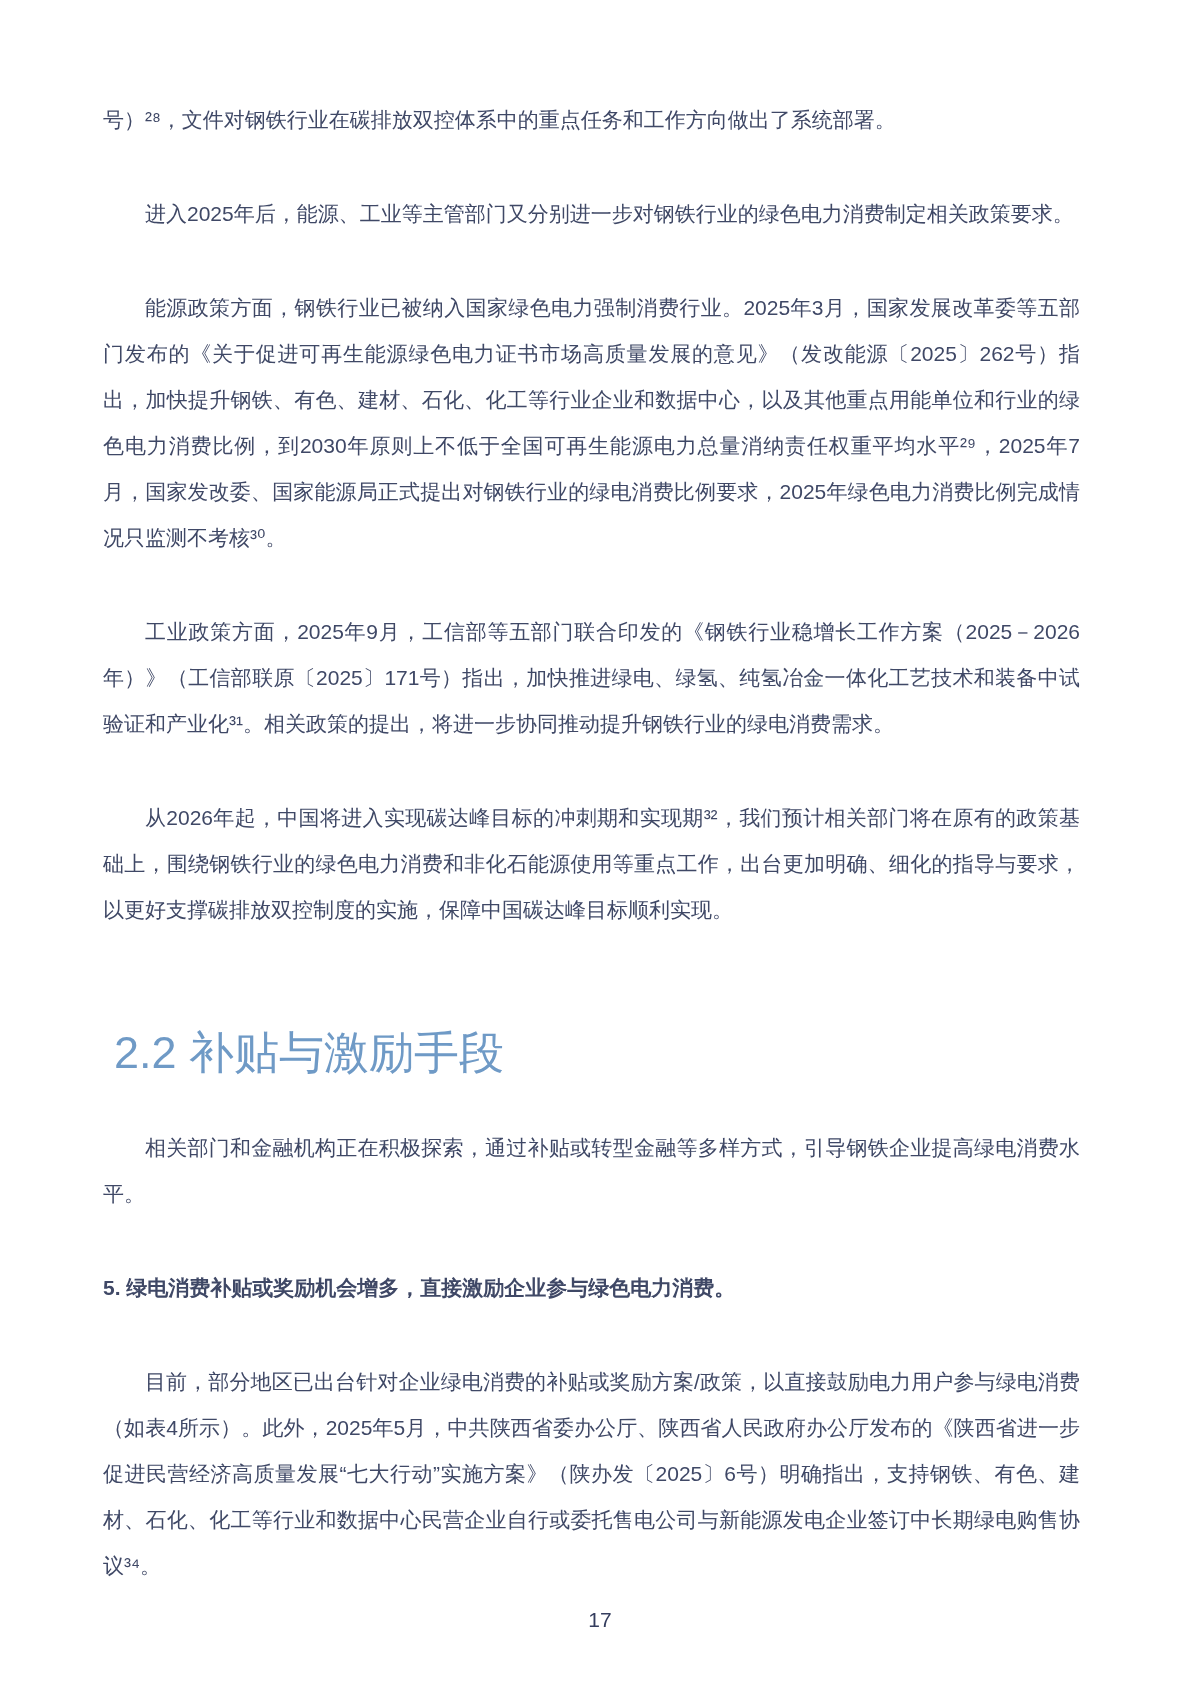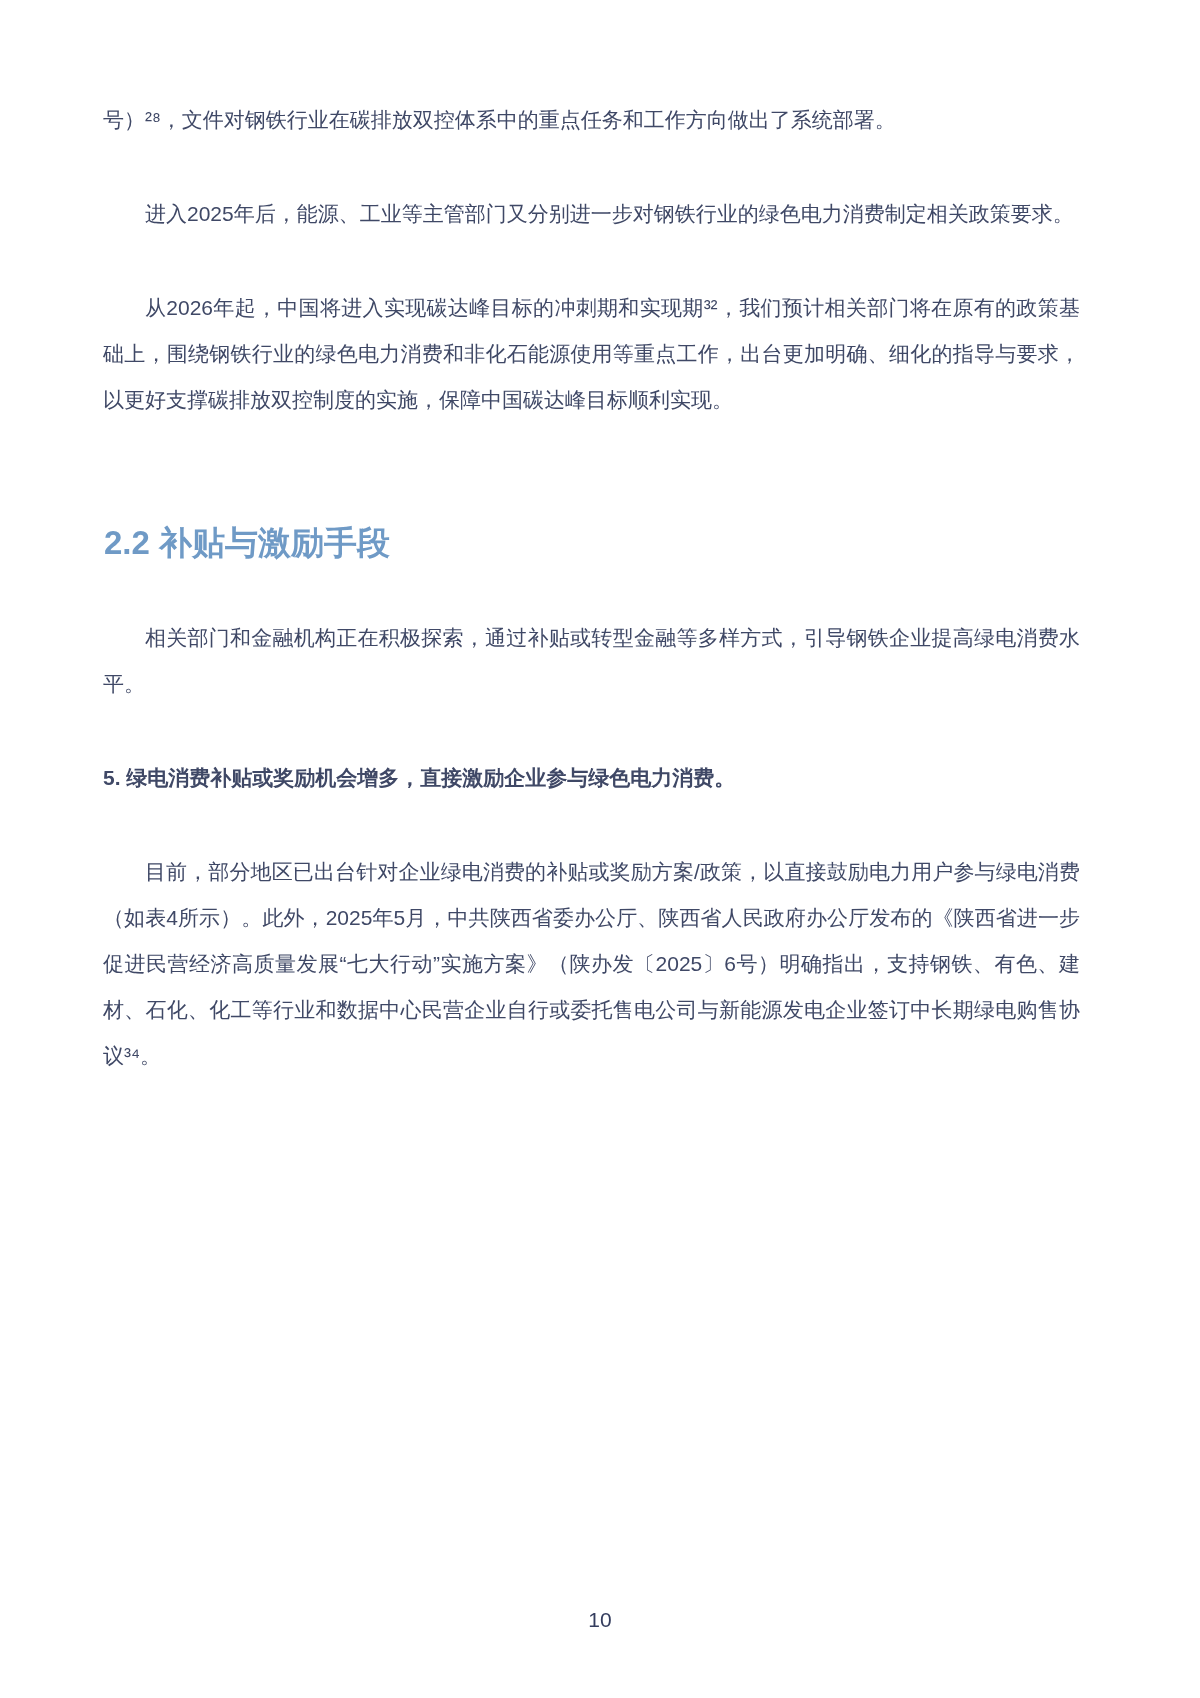--- a/index.html
+++ b/index.html
@@ -33,24 +33,24 @@
     word-break: break-all;
   }
   .para.no-indent {
     text-indent: 0;
   }
   .para.bold {
     font-weight: bold;
     text-indent: 0;
   }
   .section-heading {
-    font-size: 33px;
-    font-weight: bold;
+    font-size: 45px;
+    font-weight: normal;
     color: var(--heading-color, #6F9AC6);
-    margin: 96px 0 48px 1px;
+    margin: 96px 0 48px 11px;
     line-height: 48px;
     text-indent: 0;
   }
   .page-number {
     position: absolute;
     left: 0;
     right: 0;
     top: 1608px;
     text-align: center;
     font-size: 21px;
@@ -60,28 +60,30 @@
 </style>
 </head>
 <body>
 
 <div class="page">
 
   <p class="para no-indent">号）²⁸，文件对钢铁行业在碳排放双控体系中的重点任务和工作方向做出了系统部署。</p>
 
   <p class="para">进入2025年后，能源、工业等主管部门又分别进一步对钢铁行业的绿色电力消费制定相关政策要求。</p>
 
+  <p class="para">能源政策方面，钢铁行业已被纳入国家绿色电力强制消费行业。2025年3月，国家发展改革委等五部门发布的《关于促进可再生能源绿色电力证书市场高质量发展的意见》（发改能源〔2025〕262号）指出，加快提升钢铁、有色、建材、石化、化工等行业企业和数据中心，以及其他重点用能单位和行业的绿色电力消费比例，到2030年原则上不低于全国可再生能源电力总量消纳责任权重平均水平²⁹，2025年7月，国家发改委、国家能源局正式提出对钢铁行业的绿电消费比例要求，2025年绿色电力消费比例完成情况只监测不考核³⁰。</p>
 
+  <p class="para">工业政策方面，2025年9月，工信部等五部门联合印发的《钢铁行业稳增长工作方案（2025－2026年）》（工信部联原〔2025〕171号）指出，加快推进绿电、绿氢、纯氢冶金一体化工艺技术和装备中试验证和产业化³¹。相关政策的提出，将进一步协同推动提升钢铁行业的绿电消费需求。</p>
 
   <p class="para">从2026年起，中国将进入实现碳达峰目标的冲刺期和实现期³²，我们预计相关部门将在原有的政策基础上，围绕钢铁行业的绿色电力消费和非化石能源使用等重点工作，出台更加明确、细化的指导与要求，以更好支撑碳排放双控制度的实施，保障中国碳达峰目标顺利实现。</p>
 
   <h2 class="section-heading">2.2 补贴与激励手段</h2>
 
   <p class="para">相关部门和金融机构正在积极探索，通过补贴或转型金融等多样方式，引导钢铁企业提高绿电消费水平。</p>
 
   <p class="para bold">5. 绿电消费补贴或奖励机会增多，直接激励企业参与绿色电力消费。</p>
 
 
   <p class="para">目前，部分地区已出台针对企业绿电消费的补贴或奖励方案/政策，以直接鼓励电力用户参与绿电消费（如表4所示）。此外，2025年5月，中共陕西省委办公厅、陕西省人民政府办公厅发布的《陕西省进一步促进民营经济高质量发展“七大行动”实施方案》（陕办发〔2025〕6号）明确指出，支持钢铁、有色、建材、石化、化工等行业和数据中心民营企业自行或委托售电公司与新能源发电企业签订中长期绿电购售协议³⁴。</p>
 
-  <div class="page-number">10</div>
+  <div class="page-number">17</div>
 
 </div>
 
 </body></html>

